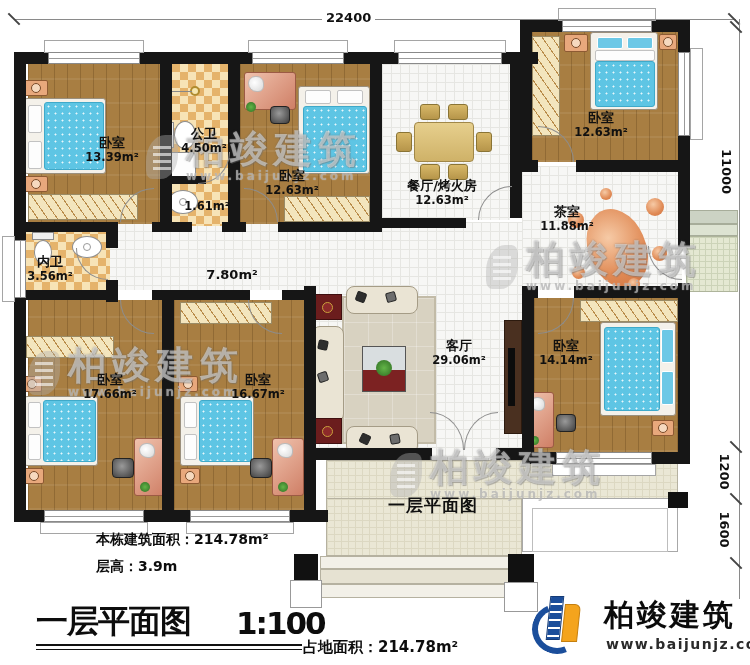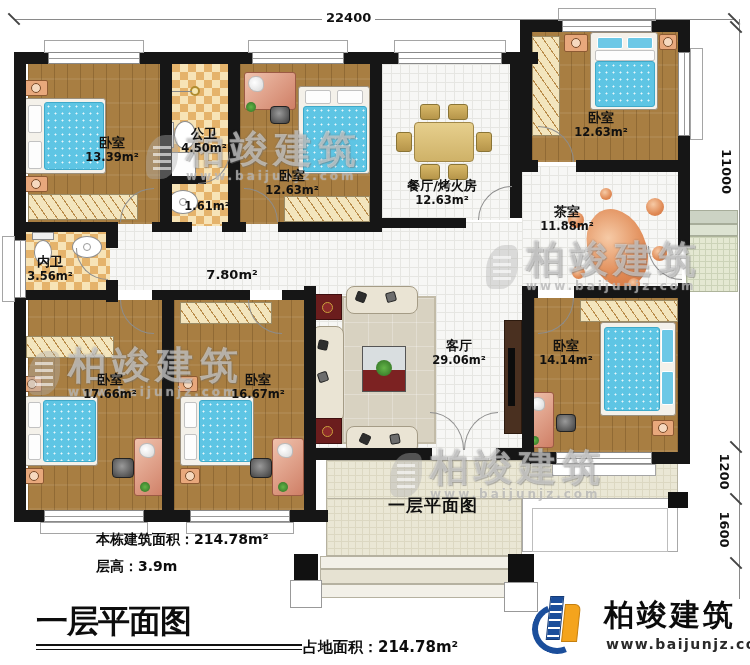--- a/index.html
+++ b/index.html
@@ -413,20 +413,21 @@
   <div class="vdim" style="left:704px;top:464px;width:40px">1200</div>
   <div class="vdim" style="left:704px;top:522px;width:40px">1600</div>
 
   <div class="stat" style="left:96px;top:531px">
     <span>本栋建筑面积：</span><span>214.78m²</span>
   </div>
   <div class="stat" style="left:96px;top:558px">
     <span>层高：</span><span>3.9m</span>
   </div>
   <div class="bigtitle" style="left:36px;top:600px">一层平面图</div>
+  <div class="bigscale" style="left:236px;top:605px">1:100</div>
   <div class="dblrule" style="left:36px;top:644px;width:266px"></div>
   <div class="stat" style="left:303px;top:638px;font-size:15px">
     <span>占地面积：</span><span>214.78m²</span>
   </div>
 
   <div class="abs" style="left:528px;top:590px;width:220px;height:72px">
     <div class="swoosh" style="left:4px;top:14px"></div>
     <div class="towerb" style="left:20px;top:6px;width:14px;height:44px"></div>
     <div class="towero" style="left:35px;top:14px;width:16px;height:38px"></div>
     <div class="logoname" style="left:76px;top:10px">柏竣建筑</div>

